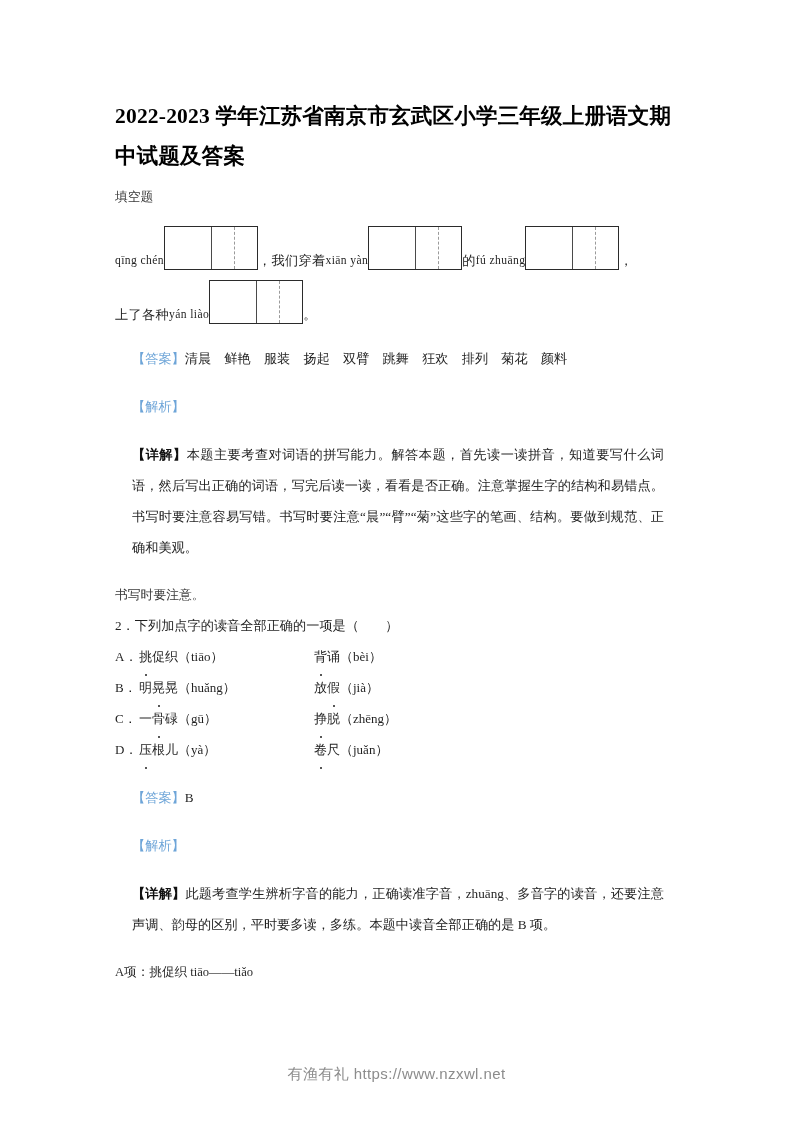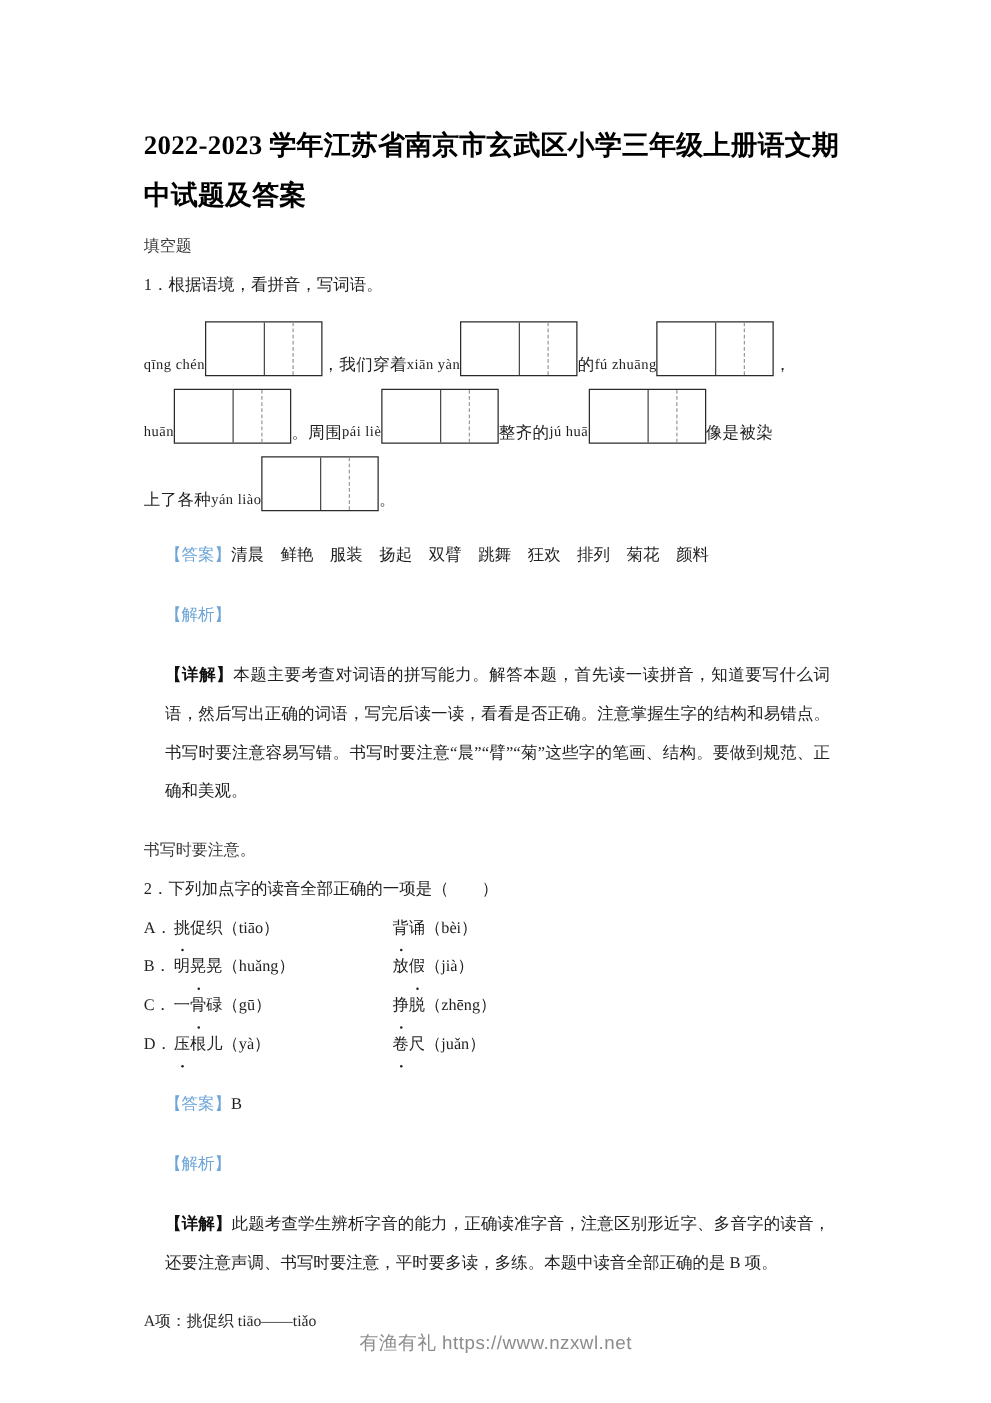--- a/index.html
+++ b/index.html
@@ -185,48 +185,36 @@
 <body>
 
 <div class="page">
 
   <div class="content">
 
     <h1 class="doc-title">2022-2023 学年江苏省南京市玄武区小学三年级上册语文期中试题及答案</h1>
 
     <p class="section-label">填空题</p>
 
-    <p class="q-stem">1．根据语境，看拼音，写词语。</p>
 
     <div class="grid-block">
 
       <div class="grid-line">
         <span class="gl-pinyin">qīng chén</span>
         <span class="tian-box"></span>
         <span class="gl-text han">，我们穿着</span>
         <span class="gl-pinyin">xiān yàn</span>
         <span class="tian-box"></span>
         <span class="gl-text han">的</span>
         <span class="gl-pinyin">fú zhuāng</span>
         <span class="tian-box"></span>
         <span class="gl-text han">，</span>
       </div>
 
 
-      <div class="grid-line">
-        <span class="gl-pinyin">huān</span>
-        <span class="tian-box"></span>
-        <span class="gl-text han">。周围</span>
-        <span class="gl-pinyin">pái liè</span>
-        <span class="tian-box"></span>
-        <span class="gl-text han">整齐的</span>
-        <span class="gl-pinyin">jú huā</span>
-        <span class="tian-box"></span>
-        <span class="gl-text han">像是被染</span>
-      </div>
 
       <div class="grid-line">
         <span class="gl-text han">上了各种</span>
         <span class="gl-pinyin">yán liào</span>
         <span class="tian-box"></span>
         <span class="gl-text han">。</span>
       </div>
 
     </div>
 
@@ -257,21 +245,21 @@
       <p class="opt-row">
         <span class="opt-letter">D．</span><span class="opt-a"><span class="dotted">压</span><span>根儿（yà）</span></span><span><span class="dotted">卷</span><span>尺（juǎn）</span></span>
       </p>
 
     </div>
 
     <p class="para"><span class="marker">【答案】</span><span>B</span></p>
 
     <p class="para"><span class="marker">【解析】</span></p>
 
-    <p class="para"><span class="detail-head">【详解】</span><span>此题考查学生辨析字音的能力，正确读准字音，注意区别形近字、多音字的读音，还要注意声调、书写时要注意，平时要多读，多练。本题中读音全部正确的是 B 项。</span></p>
+    <p class="para"><span class="detail-head">【详解】</span><span>此题考查学生辨析字音的能力，正确读准字音，zhuāng、多音字的读音，还要注意声调、韵母的区别，平时要多读，多练。本题中读音全部正确的是 B 项。</span></p>
 
     <p class="para-sm">A项：挑促织 tiāo——tiǎo</p>
 
   </div>
 
   <div class="footer">有渔有礼 https://www.nzxwl.net</div>
 
 </div>
 
 </body></html>

